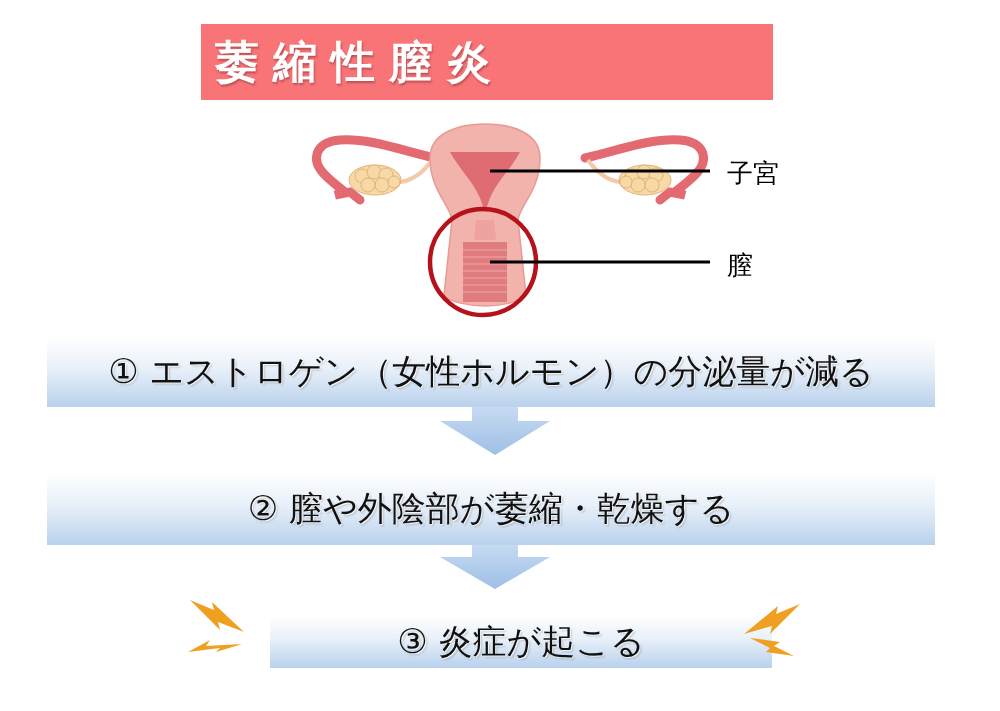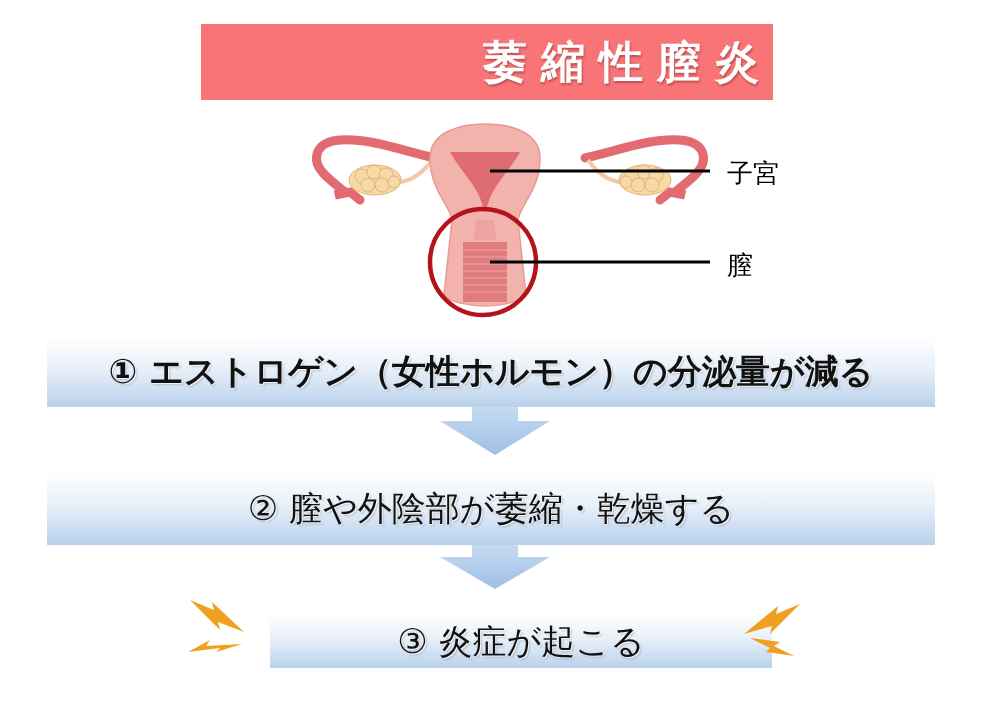--- a/index.html
+++ b/index.html
@@ -1,19 +1,19 @@
 <!DOCTYPE html>
 <html><head>
 <meta charset="utf-8">
 <style>
   html, body { margin: 0; padding: 0; background: #ffffff; }
   body { width: 1000px; height: 711px; position: relative; overflow: hidden;
          font-family: "DejaVu Sans", "Liberation Sans", sans-serif; }
   .title-box { position: absolute; left: 201px; top: 24px; width: 572px; height: 76px;
-               background: #f87477; display: flex; align-items: center; justify-content: flex-end; }
+               background: #f87477; display: flex; align-items: center; justify-content: flex-start; }
   .title-text { color: #ffffff; font-size: 44px; font-weight: bold; letter-spacing: 14px;
                 padding-left: 14px; text-shadow: 1px 2px 2px rgba(120,40,40,0.45); }
   .anatomy { position: absolute; left: 300px; top: 120px; width: 420px; height: 200px; }
   .label { position: absolute; font-size: 26px; color: #000000; }
   .step-box { position: absolute; display: flex; align-items: center; justify-content: center;
               background: linear-gradient(to bottom, #ffffff 0%, #e8f0f9 45%, #b9d1ec 100%); }
   .step-text { font-size: 34px; color: #111111; white-space: nowrap;
                text-shadow: 1px 1px 1px rgba(255,255,255,0.9), 2px 2px 2px rgba(0,0,0,0.18); }
   .arrow { position: absolute; }
   .bolt { position: absolute; }
@@ -70,21 +70,21 @@
 
   <circle cx="183" cy="142" r="53" fill="none" stroke="#b5121b" stroke-width="4.5"></circle>
 
   <line x1="190" y1="51" x2="410" y2="51" stroke="#000" stroke-width="3"></line>
   <line x1="190" y1="142" x2="410" y2="142" stroke="#000" stroke-width="3"></line>
 </svg>
 
 <span class="label" style="left:727px; top:156px;">子宮</span>
 <span class="label" style="left:727px; top:248px;">膣</span>
 
-<div class="step-box" style="left:47px; top:337px; width:888px; height:70px;font-weight:bold;">
+<div class="step-box" style="left:47px; top:337px; width:888px; height:70px;">
   <span class="step-text">
     <span>①</span>
     <span>エストロゲン（女性ホルモン）の分泌量が減る</span>
   </span>
 </div>
 
 <svg class="arrow" style="left:440px; top:407px;" width="110" height="48">
   <defs>
     <linearGradient id="ag1" x1="0" y1="0" x2="0" y2="1">
       <stop offset="0" stop-color="#c6daf1"></stop>

